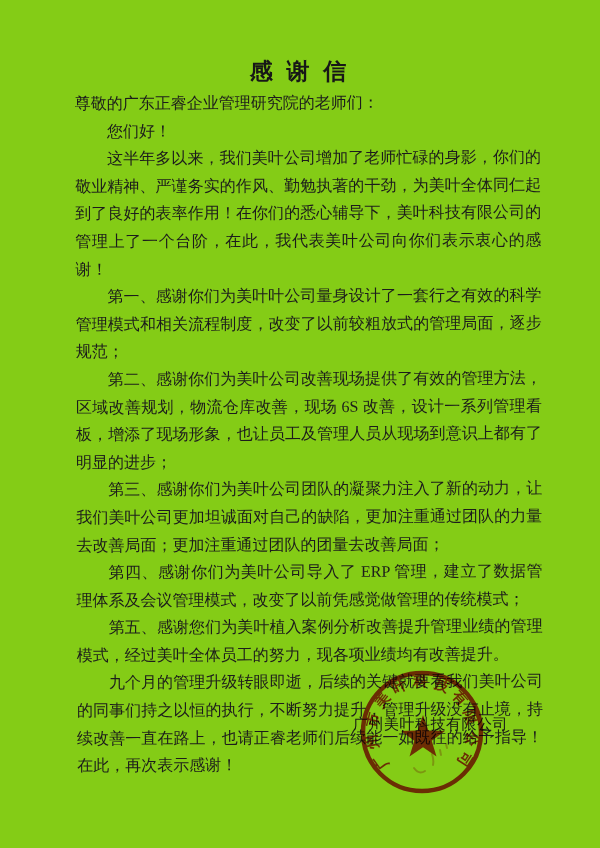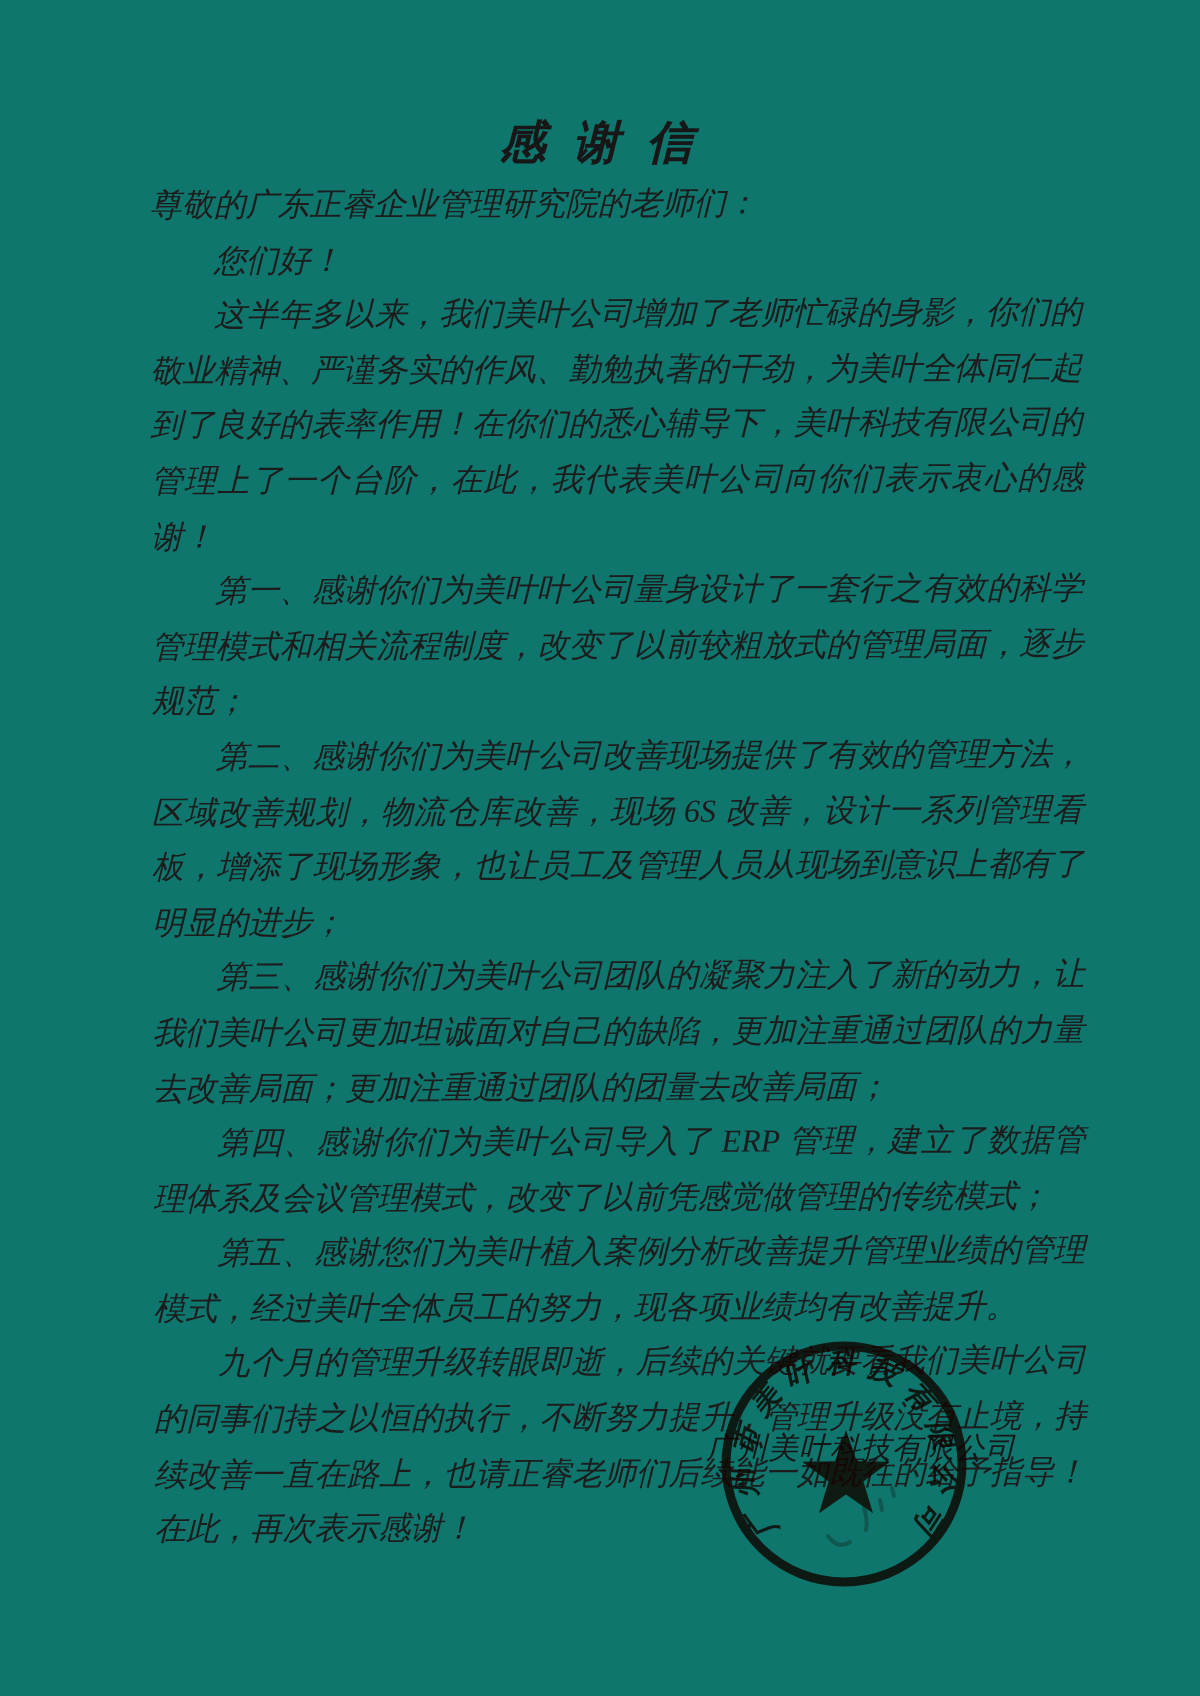--- a/index.html
+++ b/index.html
@@ -4,24 +4,23 @@
 <style>
   html,body{margin:0;padding:0;}
   body{
     width:600px;height:848px;
     background:#e9e9e9;
     font-family:"Liberation Serif","DejaVu Serif",serif;
   }
   .page{
     position:relative;
     width:600px;height:848px;
-    background:#0f766e;
+    background:#84cc16;
     overflow:hidden;
     color:#1c1c1c;
-    font-style:italic;
   }
   .title{
     position:absolute;
     top:56px;left:0;width:600px;
     margin:0;
     text-align:center;
     font-size:23px;
     font-weight:700;
     letter-spacing:4px;
     color:#171717;

